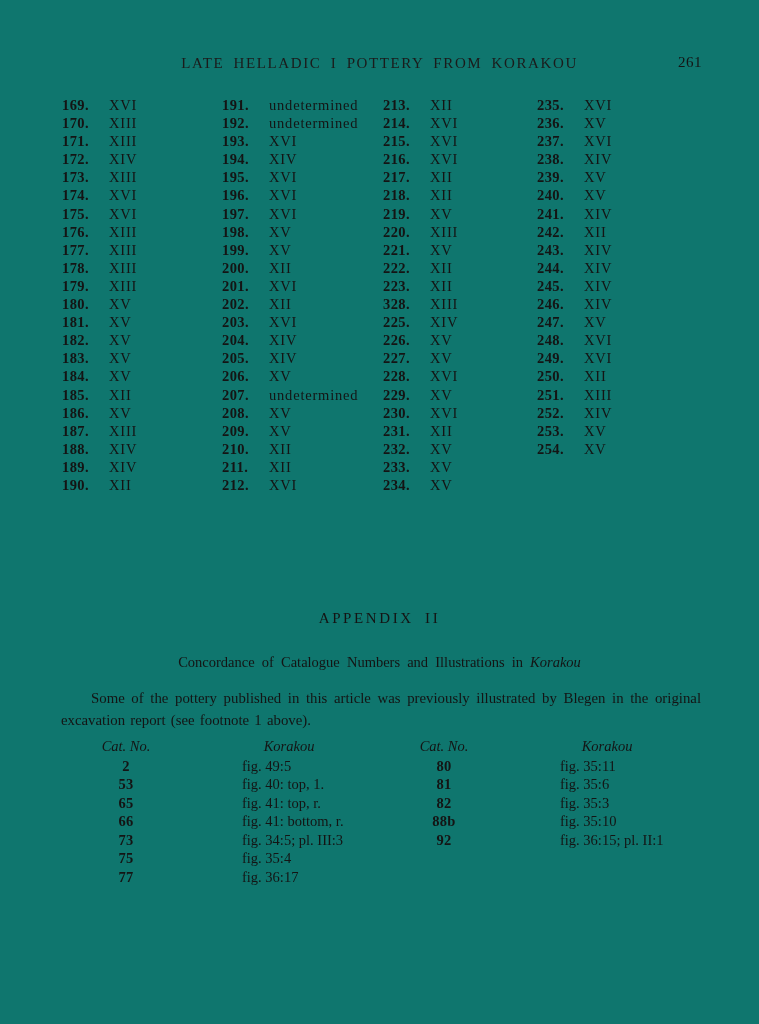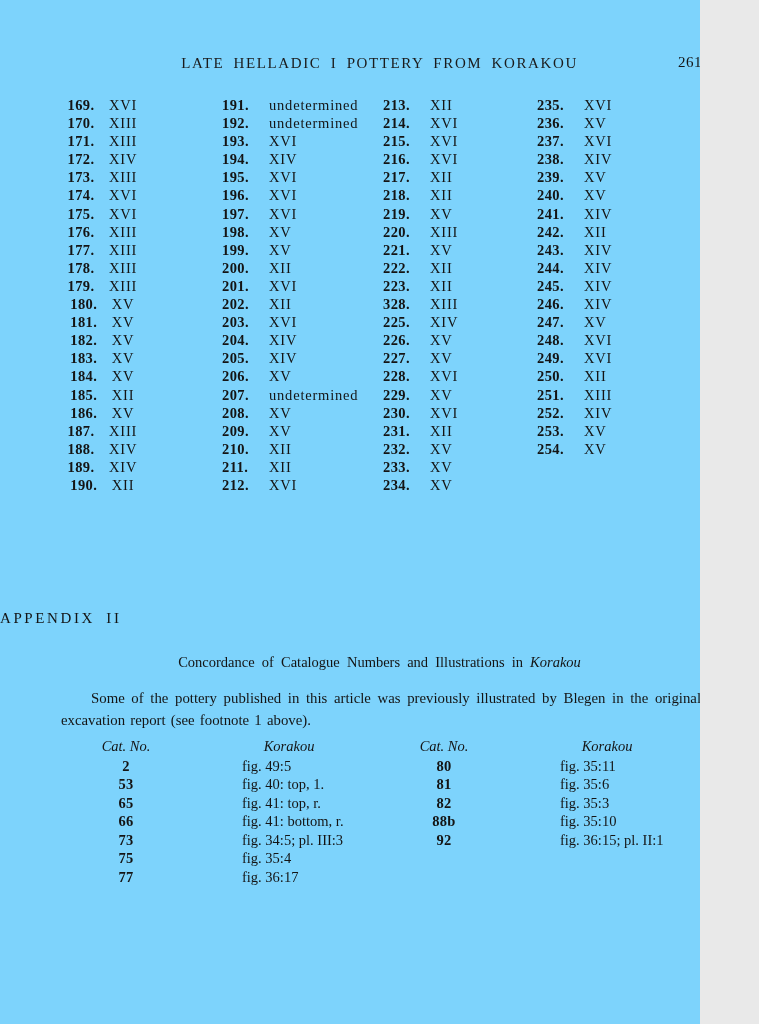--- a/index.html
+++ b/index.html
@@ -2,44 +2,44 @@
 <html><head>
 <meta charset="utf-8">
 <style>
   html,body{margin:0;padding:0;}
   body{
     width:759px;height:1024px;
     background:#e9e9e9;
     font-family:"Liberation Serif","DejaVu Serif",serif;
   }
   .page{
-    position:relative;width:700px;height:1024px;
-    background:#7dd3fc;color:#141414;overflow:hidden;
+    position:relative;width:759px;height:1024px;
+    background:#0f766e;color:#141414;overflow:hidden;
   }
   
   .running-head{position:absolute;top:54px;left:0;width:759px;text-align:center;}
   .head-title{
     font-size:15px;letter-spacing:1.6px;word-spacing:4px;color:#1b1b1b;
   }
   .page-num{
     position:absolute;top:0;right:57px;font-size:15px;letter-spacing:.5px;
   }
   
   .catalog{position:absolute;top:96px;left:0;width:759px;}
   .cat-col{position:absolute;top:0;}
-  .cat-col.c1{left:62px;text-align:center;}
+  .cat-col.c1{left:62px;}
   .cat-col.c2{left:222px;}
   .cat-col.c3{left:383px;}
   .cat-col.c4{left:537px;}
   .cat-entry{height:18.1px;line-height:18.1px;font-size:14.5px;white-space:nowrap;}
   .cat-no{display:inline-block;width:38px;font-weight:bold;letter-spacing:.4px;}
   .cat-class{display:inline-block;margin-left:9px;letter-spacing:.8px;}
   
   .appendix-title{
-    position:absolute;top:610px;left:0;width:759px;text-align:left;
+    position:absolute;top:610px;left:0;width:759px;text-align:center;
     font-size:15px;letter-spacing:2.6px;word-spacing:5px;
   }
   .appendix-subtitle{
     position:absolute;top:654px;left:0;width:759px;text-align:center;
     font-size:14.5px;word-spacing:3.5px;
   }
   .appendix-subtitle .ital{font-style:italic;}
   .appendix-intro{
     position:absolute;top:688px;left:61px;width:640px;
     font-size:14.8px;line-height:21.5px;text-align:justify;text-indent:30px;

